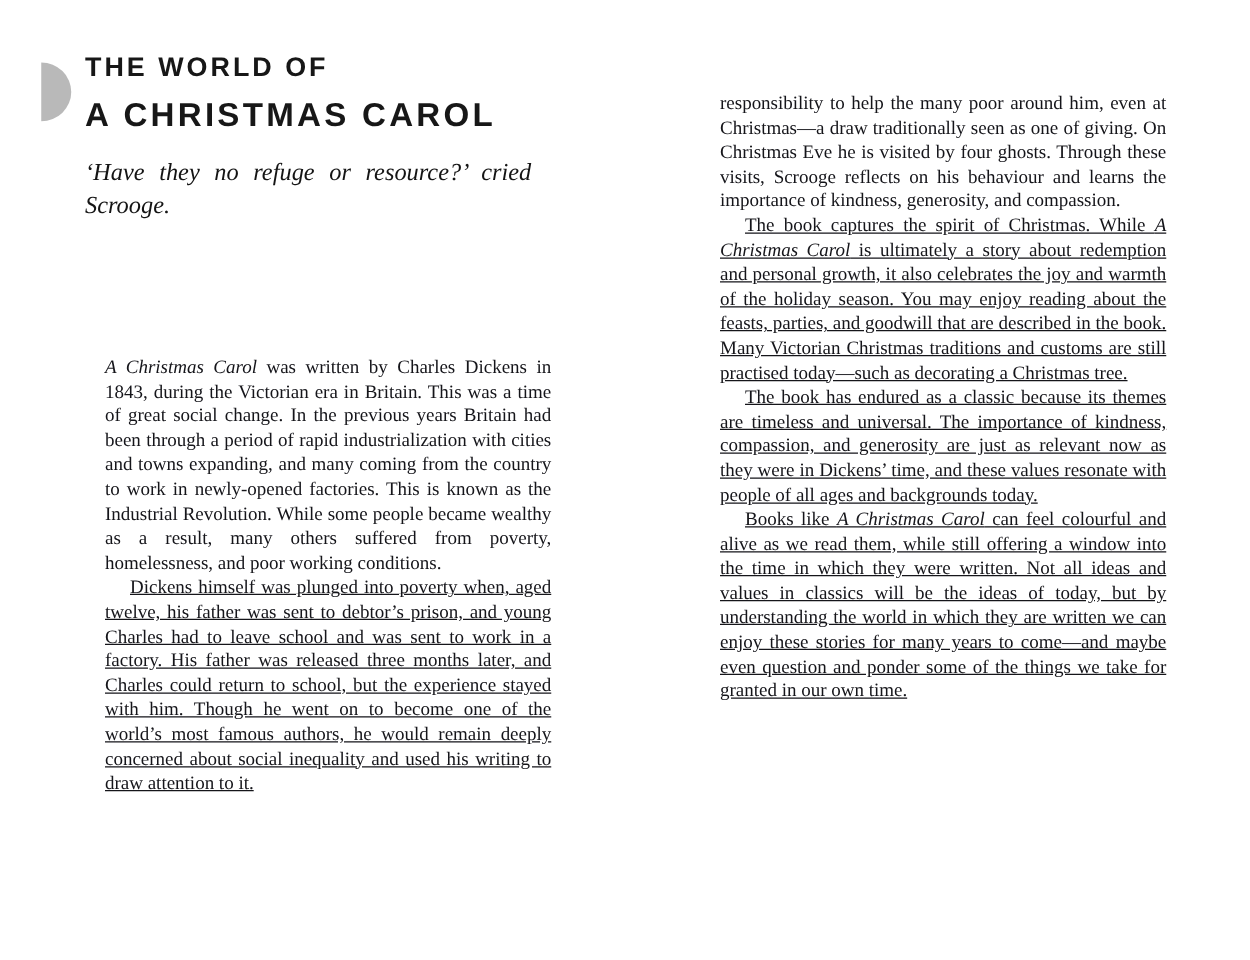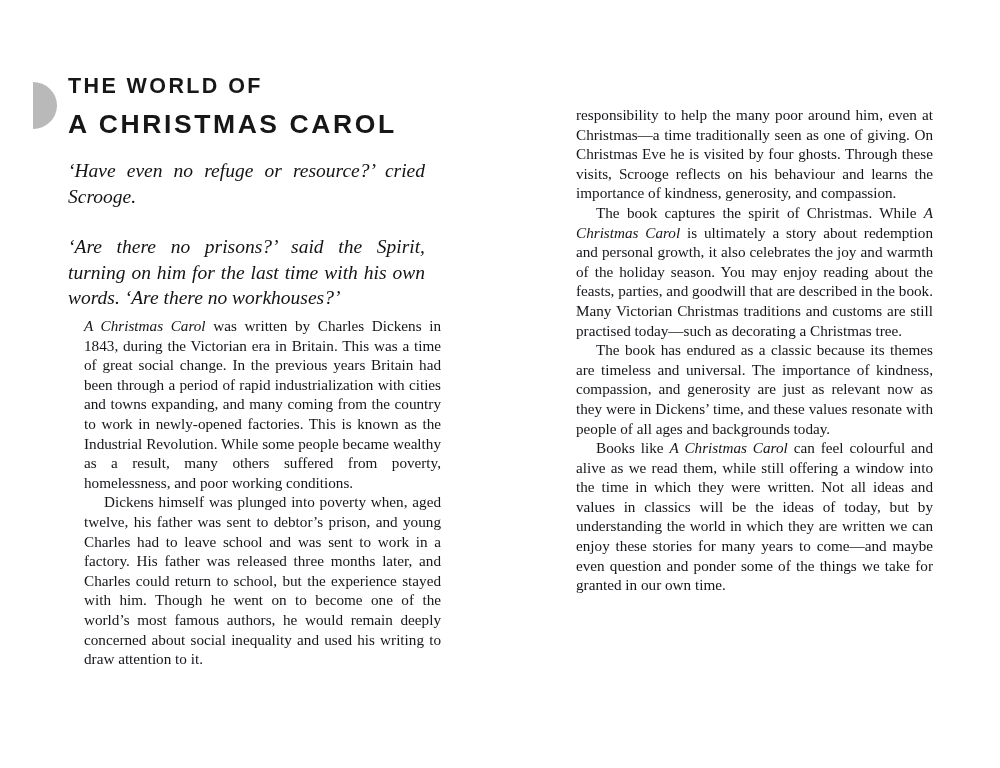--- a/index.html
+++ b/index.html
@@ -14,21 +14,20 @@
     overflow: hidden;
     font-family: "Liberation Serif", serif;
     color: #1a1a1a;
     -webkit-font-smoothing: antialiased;
   }
 
   .page {
     position: absolute;
     inset: 0;
     background: #ffffff;
-    margin-top: 32px;
   }
 
   
   .half-disc {
     position: absolute;
     left: 33px;
     top: 50px;
     width: 24px;
     height: 47px;
     background: #b9b9b9;
@@ -103,20 +102,21 @@
     left: 576px;
     top: 73px;
     width: 357px;
   }
   .col p {
     margin: 0;
     hyphens: none;
   }
   .col p + p {
     text-indent: 20px;
+    text-decoration: underline;
   }
   .col p:last-child {
     text-align: justify;
   }
   
 
   em, .bookttl {
     font-style: italic;
   }
 </style>
@@ -126,29 +126,28 @@
 <div class="page">
 
   <div class="half-disc"></div>
 
   <div class="title-block">
     <div class="title-line title-line-1">The World of</div>
     <div class="title-line title-line-2">A Christmas Carol</div>
   </div>
 
   <div class="quotes">
-    <p class="pull-quote">‘Have even no refuge or resource?’ cried Scrooge.</p>
-    <p class="pull-quote">‘Are there no prisons?’ said the Spirit, turning on him for the last time with his own words. ‘Are there no workhouses?’</p>
+    <p class="pull-quote">‘Have they no refuge or resource?’ cried Scrooge.</p>
   </div>
 
   <div class="col col-left">
     <p><em>A Christmas Carol</em> was written by Charles Dickens in 1843, during the Victorian era in Britain. This was a time of great social change. In the previous years Britain had been through a period of rapid industrialization with cities and towns expanding, and many coming from the country to work in newly-opened factories. This is known as the Industrial Revolution. While some people became wealthy as a result, many others suffered from poverty, homelessness, and poor working conditions.</p>
     <p>Dickens himself was plunged into poverty when, aged twelve, his father was sent to debtor’s prison, and young Charles had to leave school and was sent to work in a factory. His father was released three months later, and Charles could return to school, but the experience stayed with him. Though he went on to become one of the world’s most famous authors, he would remain deeply concerned about social inequality and used his writing to draw attention to it.</p>
   </div>
 
   <div class="col col-right">
-    <p>responsibility to help the many poor around him, even at Christmas—a time traditionally seen as one of giving. On Christmas Eve he is visited by four ghosts. Through these visits, Scrooge reflects on his behaviour and learns the importance of kindness, generosity, and compassion.</p>
+    <p>responsibility to help the many poor around him, even at Christmas—a draw traditionally seen as one of giving. On Christmas Eve he is visited by four ghosts. Through these visits, Scrooge reflects on his behaviour and learns the importance of kindness, generosity, and compassion.</p>
     <p>The book captures the spirit of Christmas. While <em>A Christmas Carol</em> is ultimately a story about redemption and personal growth, it also celebrates the joy and warmth of the holiday season. You may enjoy reading about the feasts, parties, and goodwill that are described in the book. Many Victorian Christmas traditions and customs are still practised today—such as decorating a Christmas tree.</p>
     <p>The book has endured as a classic because its themes are timeless and universal. The importance of kindness, compassion, and generosity are just as relevant now as they were in Dickens’ time, and these values resonate with people of all ages and backgrounds today.</p>
     <p>Books like <em>A Christmas Carol</em> can feel colourful and alive as we read them, while still offering a window into the time in which they were written. Not all ideas and values in classics will be the ideas of today, but by understanding the world in which they are written we can enjoy these stories for many years to come—and maybe even question and ponder some of the things we take for granted in our own time.</p>
   </div>
 
 </div>
 
 </body></html>

